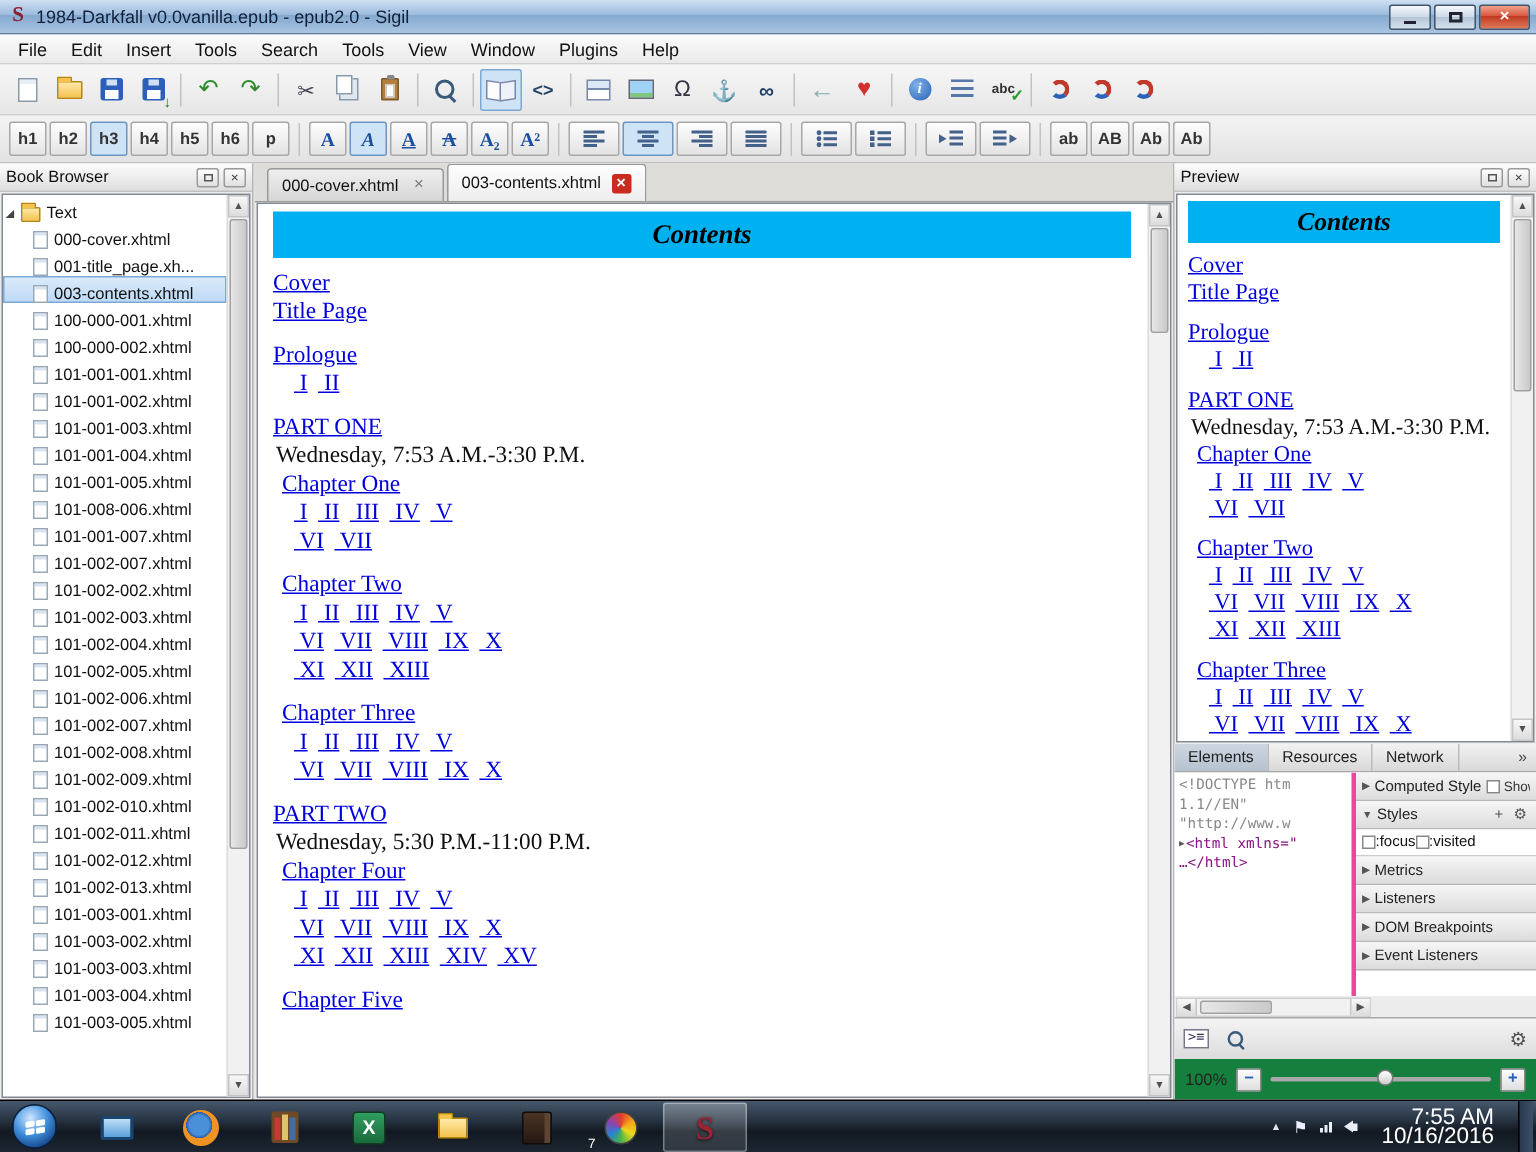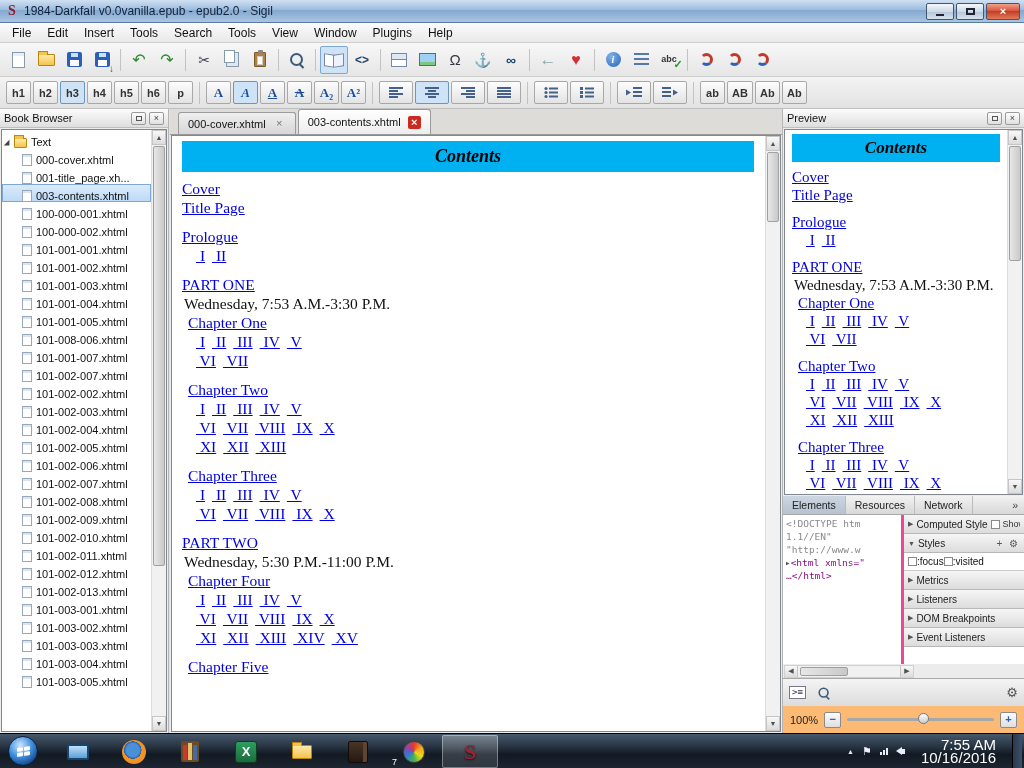--- a/index.html
+++ b/index.html
@@ -126,21 +126,21 @@
 .dt-sec{height:19px;display:flex;align-items:center;gap:3px;padding:0 4px;background:linear-gradient(#f6f6f6,#dcdcdc);border-bottom:1px solid #b8b8b8;white-space:nowrap;overflow:hidden}
 .dt-arrow{font-size:7px;color:#555;flex:none}
 .dt-sec-label{color:#222}
 .dt-icons{margin-left:auto;color:#555;font-size:10px;letter-spacing:2px}
 .dt-mini{font-size:9px;color:#333;overflow:hidden}
 .dt-states{display:flex;flex-wrap:wrap;padding:3px 4px;gap:3px 0;border-bottom:1px solid #ccc;background:#fff;font-size:10px;align-items:center}
 .chk{width:9px;height:9px;border:1px solid #888;background:#fff;display:inline-block;flex:none}
 #dt-hscroll-row{height:14px;display:flex;align-items:center;background:#ececec;padding-left:1px}
 #dt-toolbar{height:28px;background:linear-gradient(#f4f4f4,#dcdcdc);border-top:1px solid #aaa;display:flex;align-items:center;padding:0 6px;gap:10px}
 .dt-tool{display:flex;align-items:center;justify-content:center}
-#pv-zoom{height:27px;display:flex;align-items:center;gap:6px;padding:0 7px;background:#fdba74}
+#pv-zoom{height:27px;display:flex;align-items:center;gap:6px;padding:0 7px;background:#15803d}
 #zoom-label{font-size:11px;color:#222}
 .zbtn{width:17px;height:16px;border:1px solid #8a8a8a;border-radius:2px;background:linear-gradient(#fcfcfc,#dedede);color:#2a62b8;font-weight:bold;font-size:11px;display:flex;align-items:center;justify-content:center;line-height:1}
 .zslider{flex:1;height:3px;background:#a8a8a8;border-radius:2px;position:relative}
 .zthumb{position:absolute;left:48%;top:-5px;width:11px;height:11px;border-radius:50%;background:linear-gradient(#fff,#ccc);border:1px solid #777}
 
 
 #taskbar{position:absolute;left:0;right:0;bottom:0;height:35px;background:linear-gradient(#46586c,#25313f 40%,#121922 60%,#1d2631);display:flex;align-items:center;border-top:1px solid #000}
 #start-orb{width:30px;height:30px;border-radius:50%;margin:0 12px 0 8px;background:radial-gradient(circle at 40% 30%,#cfe6ff,#3f8fdc 45%,#1a4f93 75%,#0c2d5e);border:1px solid #0a1f3d;display:flex;align-items:center;justify-content:center;flex:none}
 .orb-flag{display:grid;grid-template-columns:6px 6px;grid-template-rows:4px 4px;gap:1px;transform:skewY(-8deg)}
 .orb-flag span{background:#fff;border-radius:1px;display:block}

